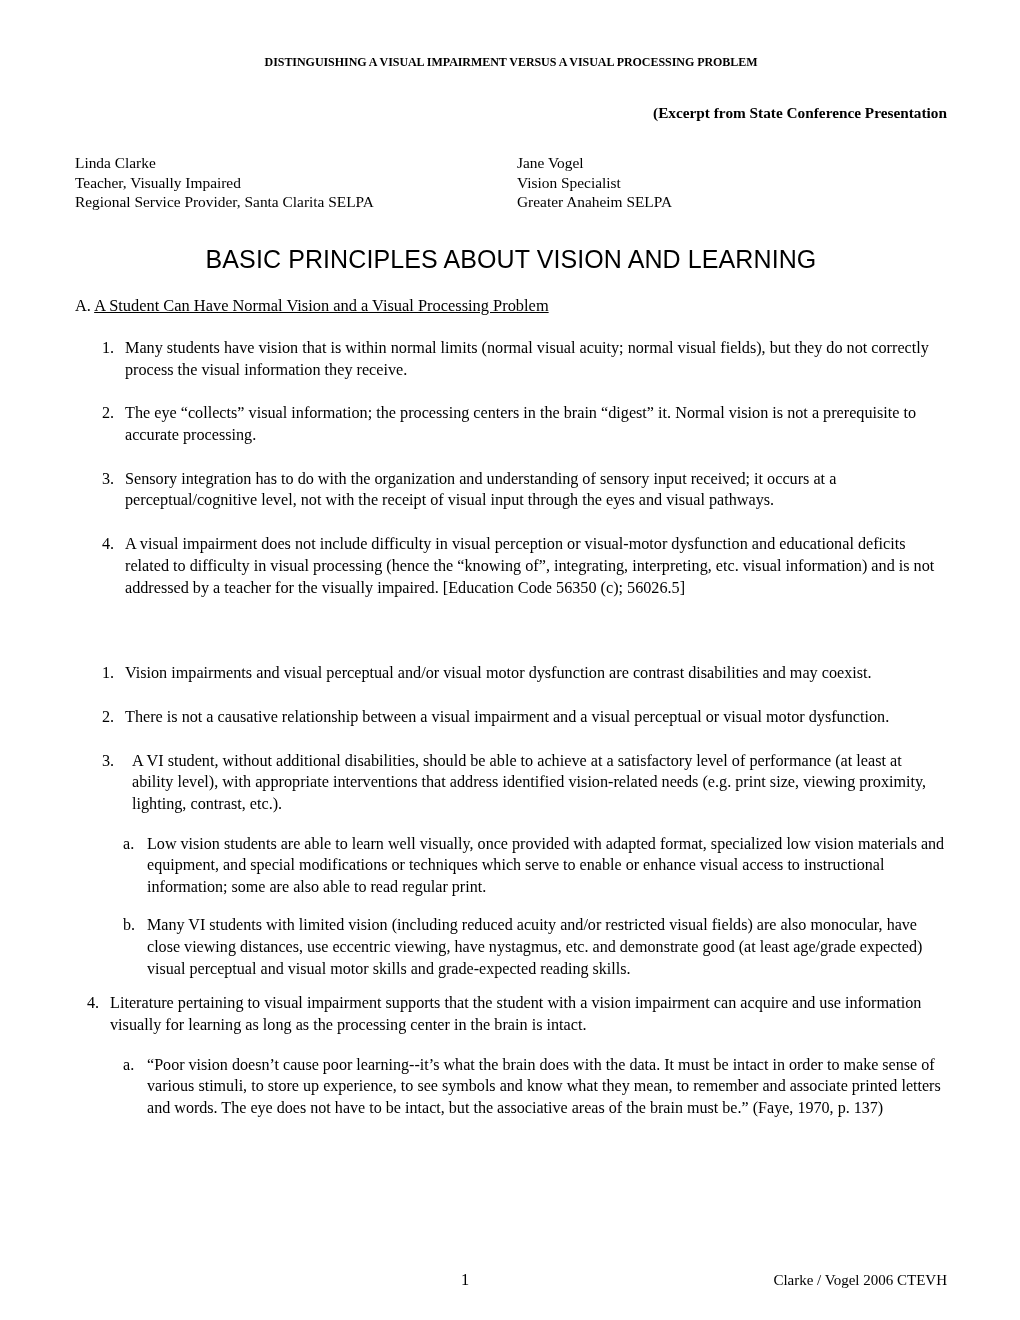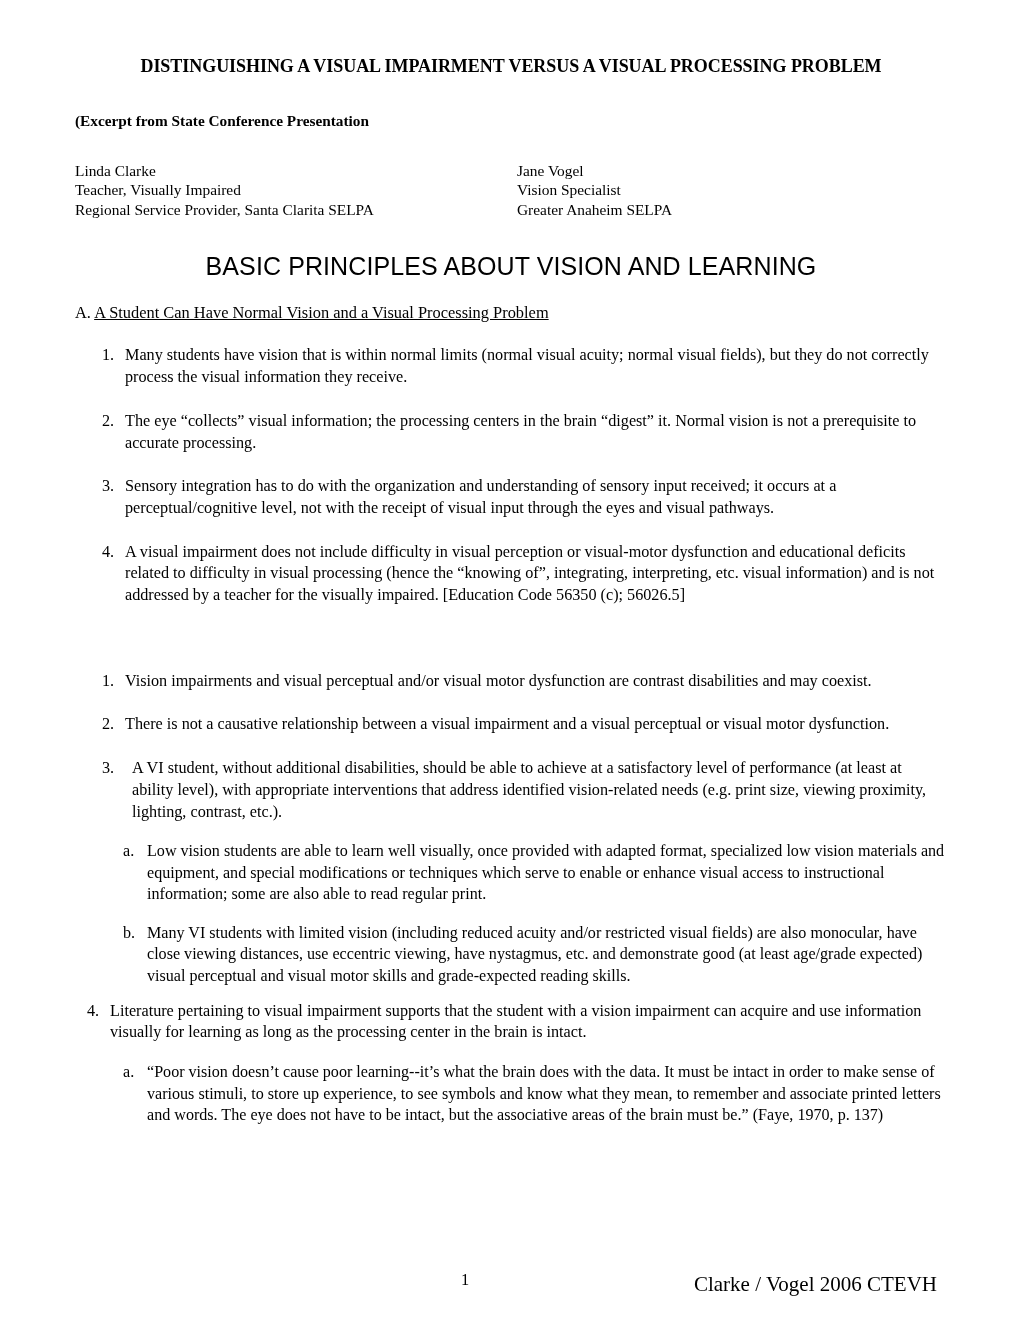--- a/index.html
+++ b/index.html
@@ -26,29 +26,29 @@
   }
   .content {
     position: absolute;
     left: 75px;
     top: 55px;
     width: 872px;
   }
 
   
   .doc-title {
-    font-size: 18px;
+    font-size: 12px;
     font-weight: bold;
     text-align: center;
     letter-spacing: -0.05px;
     line-height: 1.25;
     margin: 0 0 0 0;
   }
   .excerpt-block {
-    text-align: left;
+    text-align: right;
     font-size: 15.3px;
     font-weight: bold;
     line-height: 1.33;
     margin-top: 33px;
   }
   .excerpt-block .line {
     display: block;
   }
 
   
@@ -172,23 +172,23 @@
     position: absolute;
     left: 0;
     right: 0;
     top: 0;
     text-align: center;
     font-size: 16.4px;
     margin-left: -92px;
   }
   .footer-credit {
     position: absolute;
-    right: 10px;
+    right: 0;
     top: 2px;
-    font-size: 21px;
+    font-size: 15px;
     white-space: nowrap;
   }
 </style>
 </head>
 <body>
 
 <div class="page">
   <div class="content">
 
     <div class="doc-title">DISTINGUISHING A VISUAL IMPAIRMENT VERSUS A VISUAL PROCESSING PROBLEM</div>

